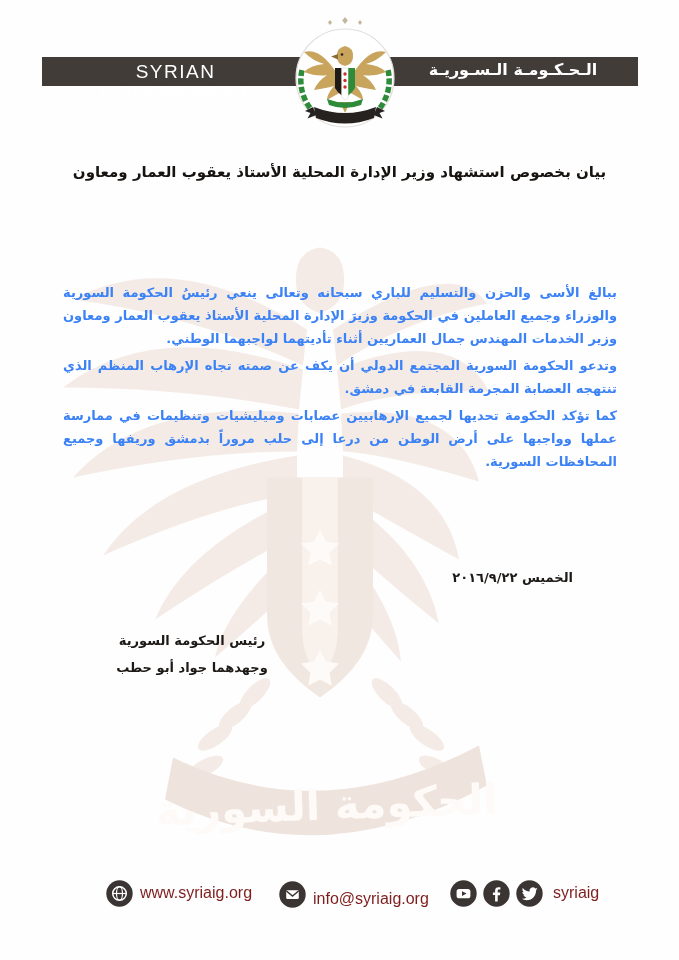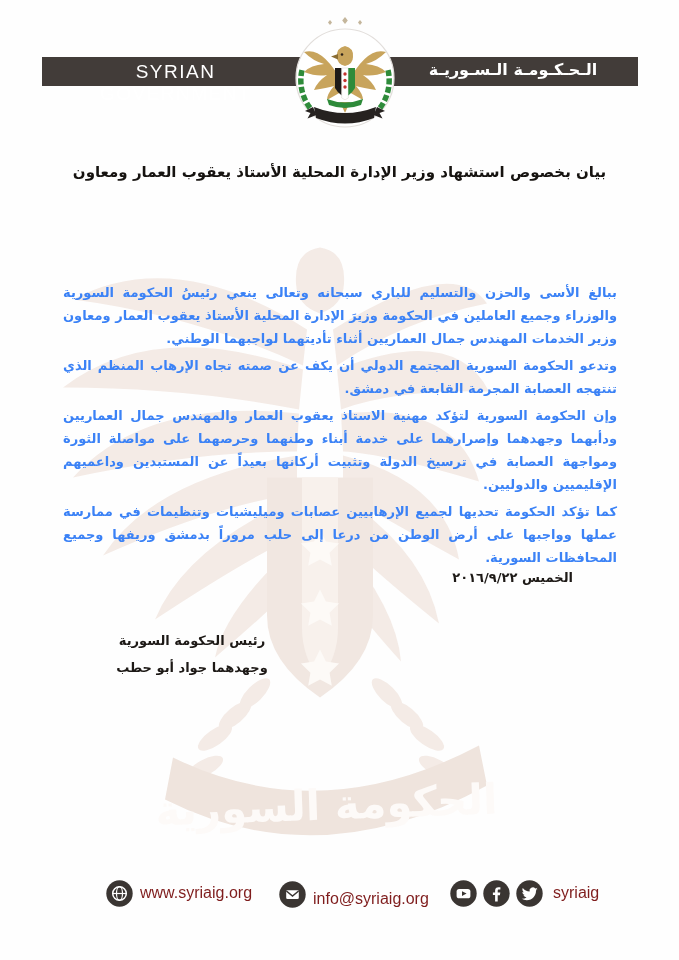--- a/index.html
+++ b/index.html
@@ -153,21 +153,20 @@
   <path d="M25,93 Q56,105 87,93 L85,104 Q56,115 27,104 z" fill="#262220"></path>
 </svg>
 
 <div class="doc-title">
   <span>بيان بخصوص استشهاد وزير الإدارة المحلية الأستاذ يعقوب العمار ومعاون</span>
 </div>
 
 <div class="doc-body">
   <p>ببالغ الأسى والحزن والتسليم للباري سبحانه وتعالى ينعي رئيسُ الحكومة السورية والوزراء وجميع العاملين في الحكومة وزيرَ الإدارة المحلية الأستاذ يعقوب العمار ومعاون وزير الخدمات المهندس جمال العماريين  أثناء تأديتهما لواجبهما الوطني.</p>
   <p>وتدعو الحكومة السورية المجتمع الدولي أن يكف عن صمته تجاه الإرهاب المنظم الذي تنتهجه العصابة المجرمة القابعة في دمشق.</p>
-  <p>وإن الحكومة السورية لتؤكد مهنية الاستاذ يعقوب العمار والمهندس جمال العماريين  ودأبهما وجهدهما وإصرارهما على خدمة أبناء وطنهما وحرصهما على مواصلة الثورة ومواجهة العصابة في ترسيخ الدولة وتثبيت أركانها بعيداً عن المستبدين وداعميهم الإقليميين والدوليين.</p>
   <p>كما تؤكد الحكومة تحديها لجميع الإرهابيين عصابات وميليشيات وتنظيمات في ممارسة عملها وواجبها على أرض الوطن من درعا إلى حلب مروراً بدمشق وريفها وجميع المحافظات السورية.</p>
 </div>
 
 <div class="doc-date">الخميس ٢٠١٦/٩/٢٢</div>
 
 <div class="doc-signature">
   <div class="sig-role">رئيس الحكومة السورية</div>
   <div class="sig-name">وجهدهما جواد أبو حطب</div>
 </div>
 

